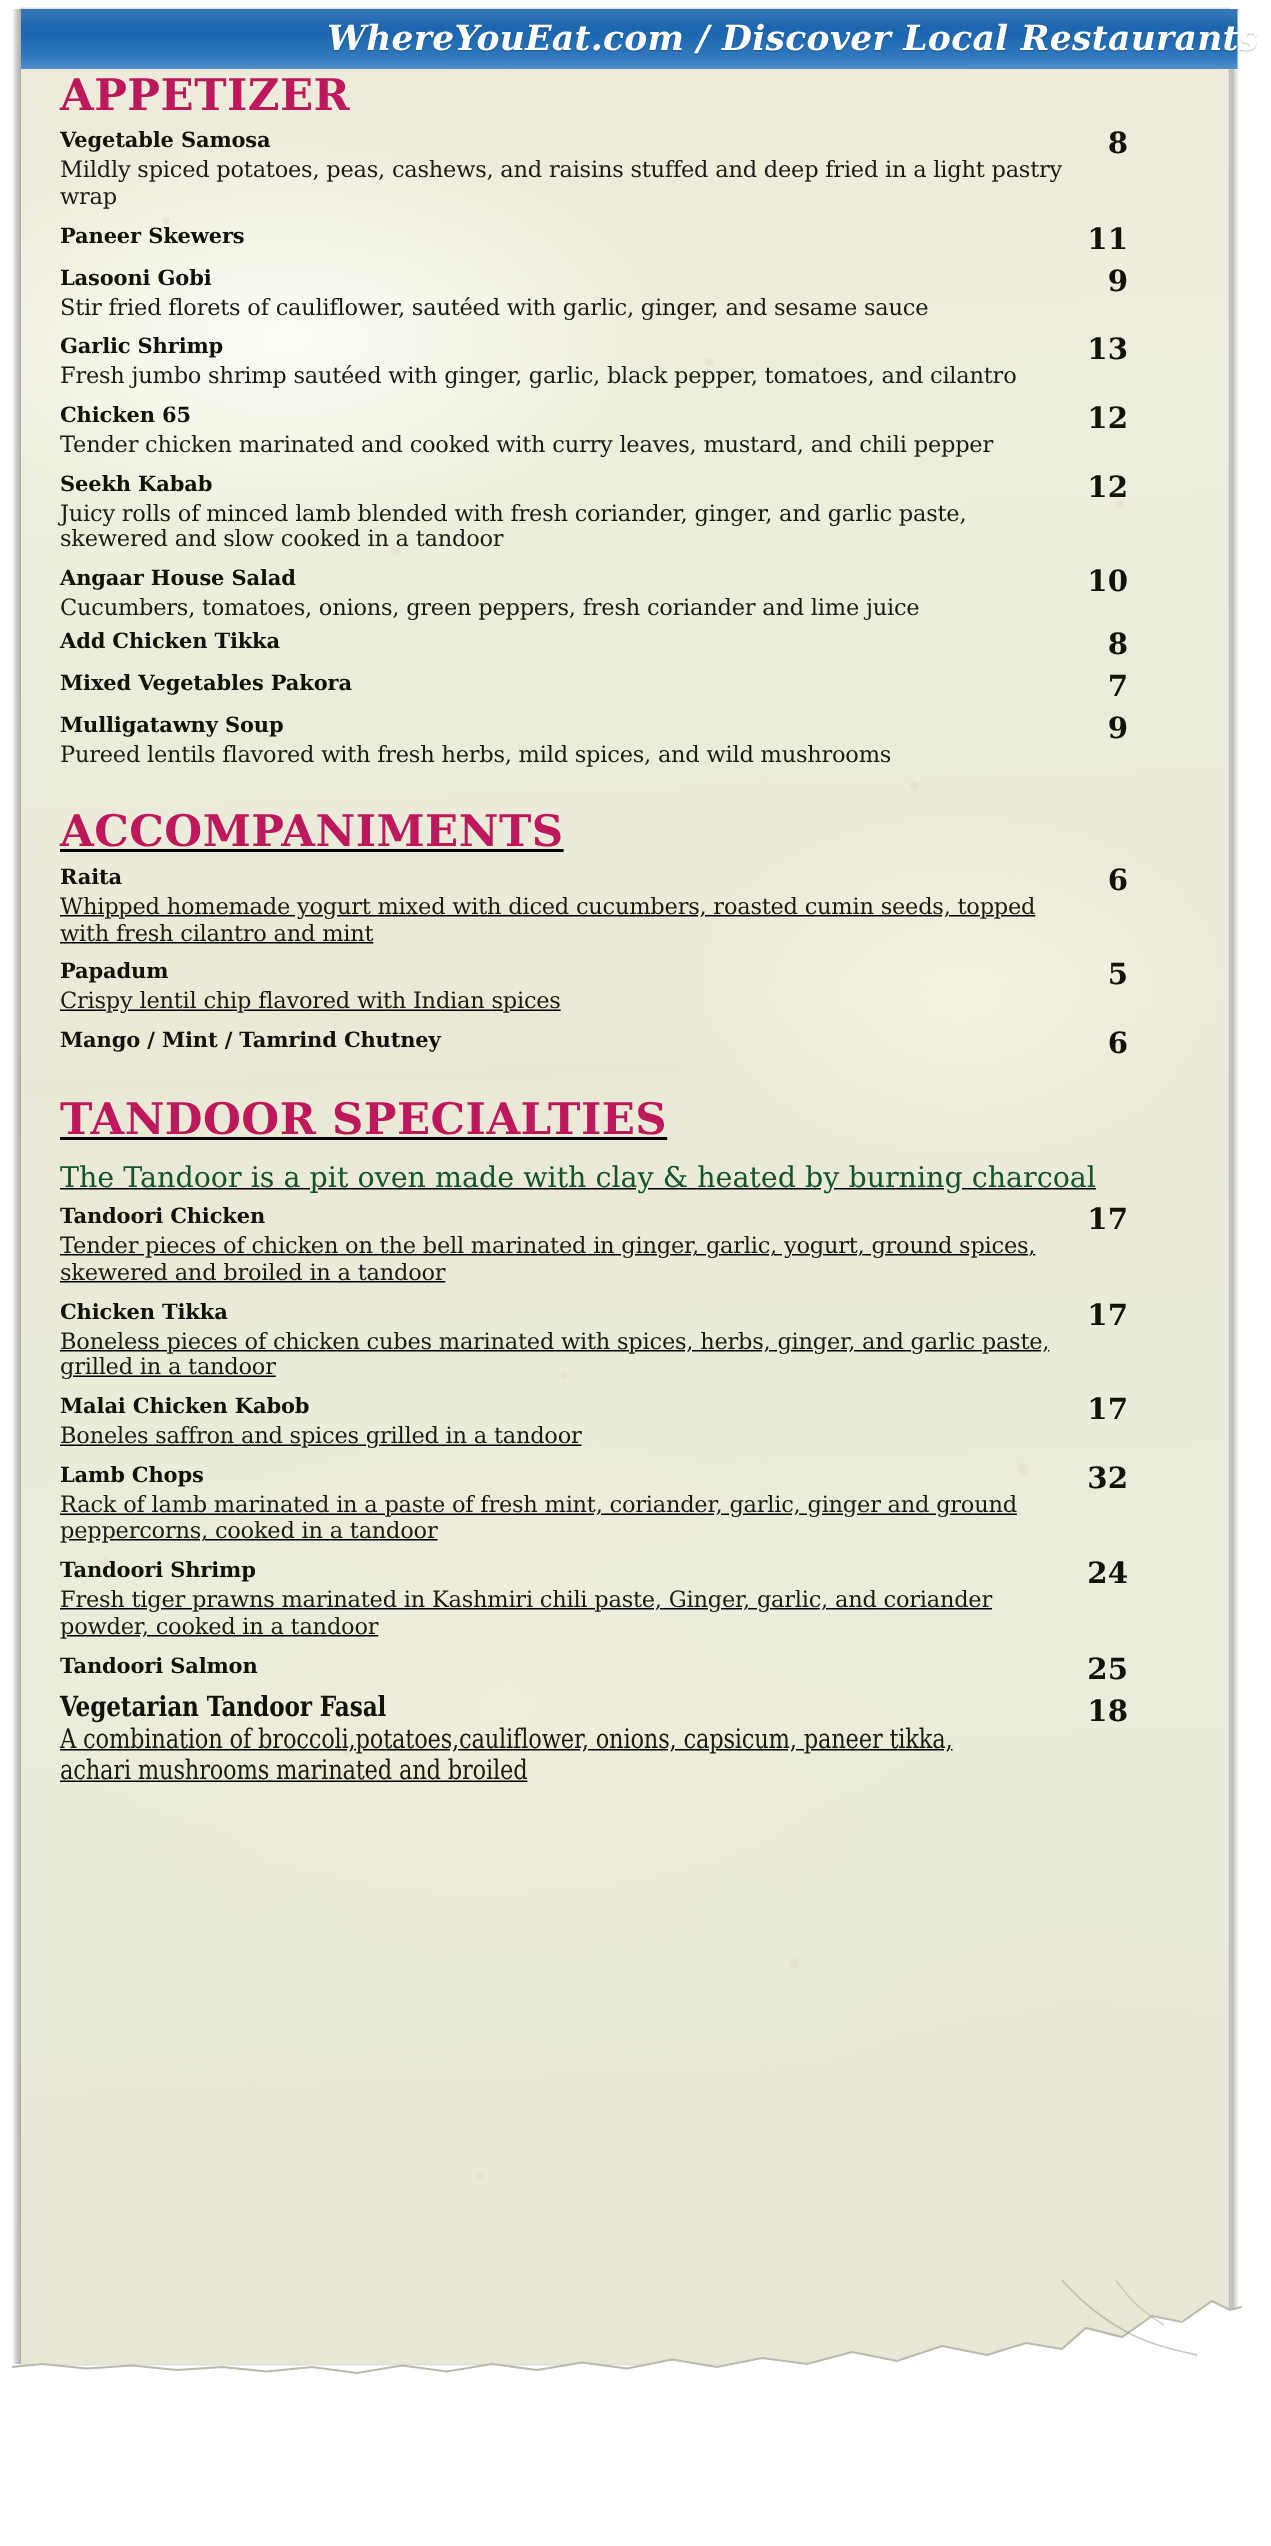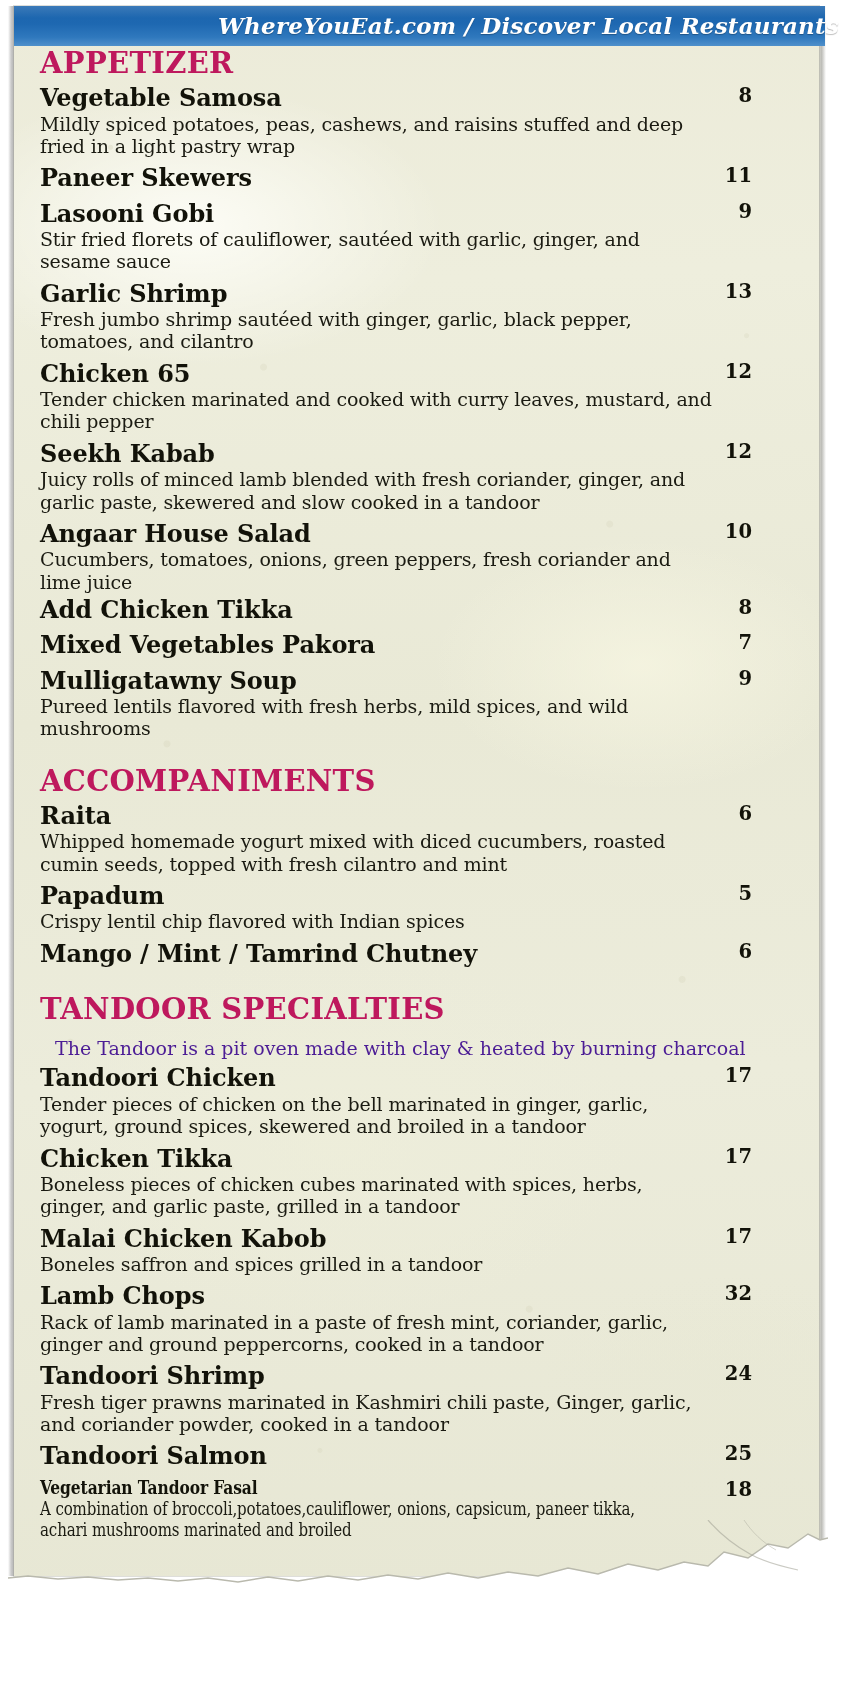--- a/index.html
+++ b/index.html
@@ -126,76 +126,76 @@
     font-size: 29px;
     letter-spacing: 0.3px;
     color: #be185d;
     margin: 0 0 4px 0;
     line-height: 1.08;
   }
   .section-title.small-gap { margin-bottom: 12px; }
 
   .section-note {
     font-size: 19px;
-    color: #4c1d95;
+    color: #14532d;
     line-height: 1.22;
-    margin: 0 0 3px 15px;
+    margin: 0 0 3px 0;
     font-family: "DejaVu Serif", "Liberation Serif", serif;
   }
 
   .item { position: relative; margin: 0 0 11px 0; }
   .item.tight { margin-bottom: 6px; }
   .item.no-gap { margin-bottom: 2px; }
 
   .item-head {
     position: relative;
     display: block;
     min-height: 22px;
   }
   .item-name {
     font-family: "DejaVu Serif", "Liberation Serif", serif;
     font-weight: 700;
-    font-size: 24px;
+    font-size: 14px;
     color: #121209;
     letter-spacing: -0.1px;
     line-height: 1.22;
     display: inline-block;
   }
   .item-price {
     position: absolute;
     right: 18px;
     top: 1px;
     font-family: "DejaVu Serif", "Liberation Serif", serif;
     font-weight: 700;
     font-size: 19.5px;
     color: #121209;
     text-align: right;
     min-width: 26px;
   }
   .item-desc {
     font-family: "DejaVu Serif", "Liberation Serif", serif;
-    font-size: 19px;
+    font-size: 15px;
     color: #1b1b12;
     line-height: 1.18;
     letter-spacing: -0.15px;
     max-width: 672px;
     margin-top: 0px;
   }
 
   
   .item.condensed .item-name,
   .item.condensed .item-desc {
     font-stretch: condensed;
     transform: scaleX(0.93);
     transform-origin: left center;
   }
   .item.condensed .item-name { font-size: 18.5px; }
   .item.condensed .item-desc { font-size: 18px; line-height: 1.16; }
 
-  .gap-before-section { margin-top: 26px; }
+  .gap-before-section { margin-top: 26px; text-decoration: underline; }
 
   
   .torn-bottom {
     position: absolute;
     left: 8px;
     top: 1520px;
     width: 820px;
     height: 180px;
     pointer-events: none;
   }

